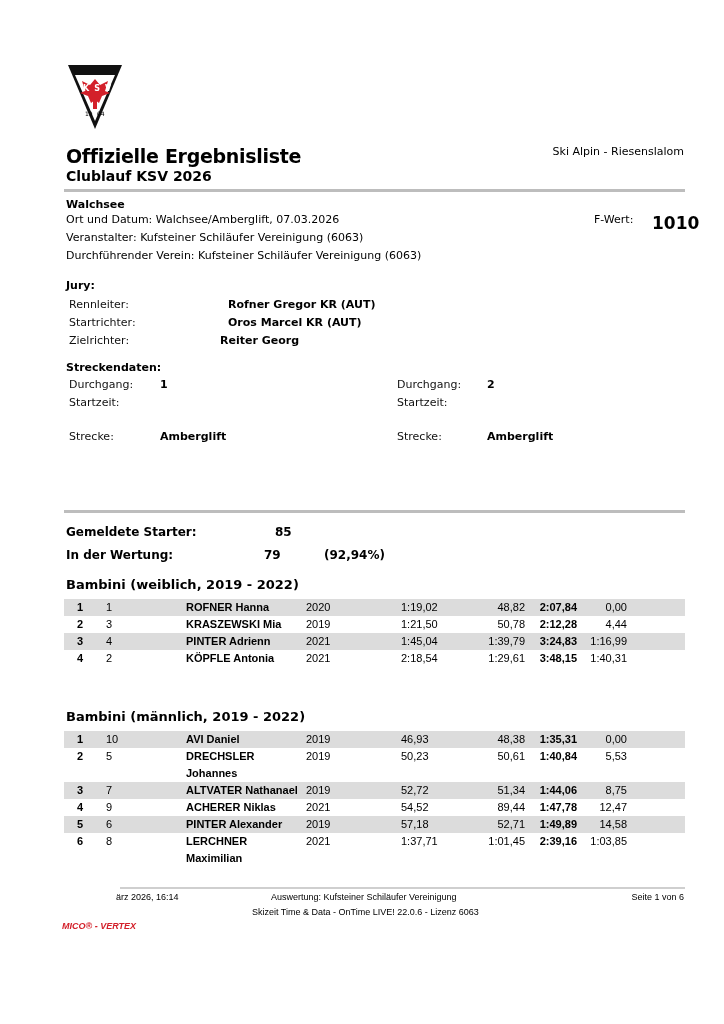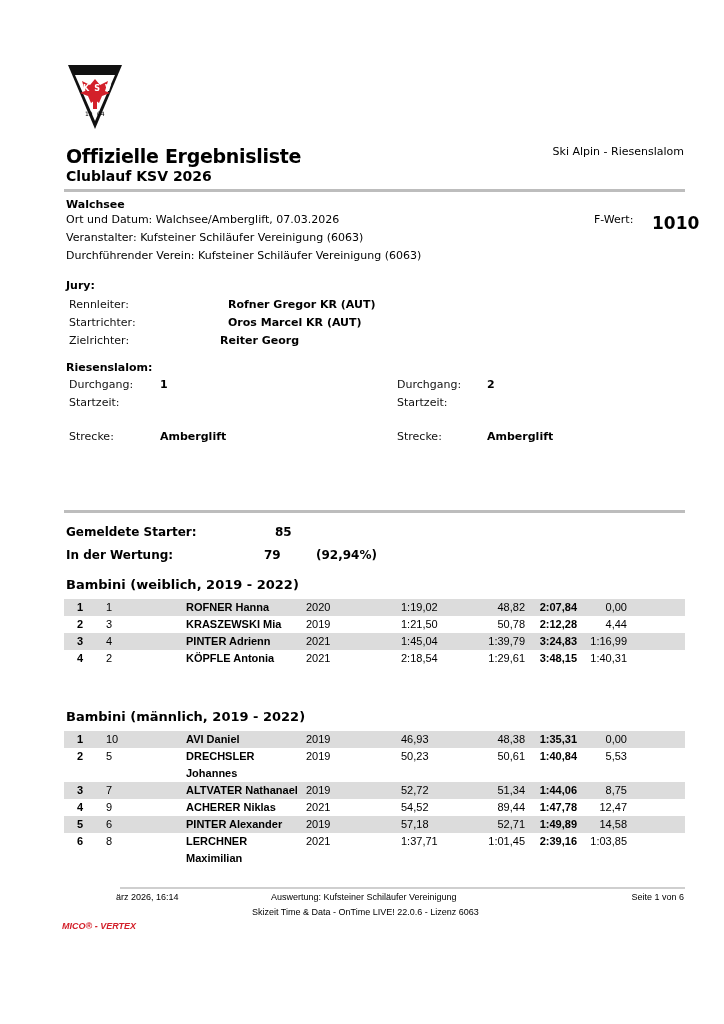--- a/index.html
+++ b/index.html
@@ -66,40 +66,40 @@
 <div class="abs fwert-v">1010</div>
 
 <div class="abs h-small" style="left:66px;top:279px;">Jury:</div>
 <div class="abs lbl" style="left:69px;top:298px;">Rennleiter:</div>
 <div class="abs val" style="left:228px;top:298px;">Rofner Gregor KR (AUT)</div>
 <div class="abs lbl" style="left:69px;top:316px;">Startrichter:</div>
 <div class="abs val" style="left:228px;top:316px;">Oros Marcel KR (AUT)</div>
 <div class="abs lbl" style="left:69px;top:334px;">Zielrichter:</div>
 <div class="abs val" style="left:220px;top:334px;">Reiter Georg</div>
 
-<div class="abs h-small" style="left:66px;top:361px;">Riesenslalom:</div>
+<div class="abs h-small" style="left:66px;top:361px;">Streckendaten:</div>
 <div class="abs lbl" style="left:69px;top:378px;">Durchgang:</div>
 <div class="abs val" style="left:160px;top:378px;">1</div>
 <div class="abs lbl" style="left:69px;top:396px;">Startzeit:</div>
 <div class="abs lbl" style="left:69px;top:430px;">Strecke:</div>
 <div class="abs val" style="left:160px;top:430px;">Amberglift</div>
 
 <div class="abs lbl" style="left:397px;top:378px;">Durchgang:</div>
 <div class="abs val" style="left:487px;top:378px;">2</div>
 <div class="abs lbl" style="left:397px;top:396px;">Startzeit:</div>
 <div class="abs lbl" style="left:397px;top:430px;">Strecke:</div>
 <div class="abs val" style="left:487px;top:430px;">Amberglift</div>
 
 <div class="abs rule" style="top:510px;"></div>
 
 <div class="abs stat" style="left:66px;top:525px;">Gemeldete Starter:</div>
 <div class="abs stat" style="left:275px;top:525px;">85</div>
 <div class="abs stat" style="left:66px;top:548px;">In der Wertung:</div>
 <div class="abs stat" style="left:264px;top:548px;">79</div>
-<div class="abs stat" style="left:316px;top:548px;">(92,94%)</div>
+<div class="abs stat" style="left:324px;top:548px;">(92,94%)</div>
 
 <div class="abs cat" style="top:577px;">Bambini (weiblich, 2019 - 2022)</div>
 <table class="res" style="top:599px;">
   <tbody id="tbody-0">
       <tr class="shade">
         <td class="c-rank">1</td>
         <td class="c-bib">1</td>
         <td class="c-name">ROFNER Hanna</td>
         <td class="c-year">2020</td>
         <td class="c-r1">1:19,02</td>

